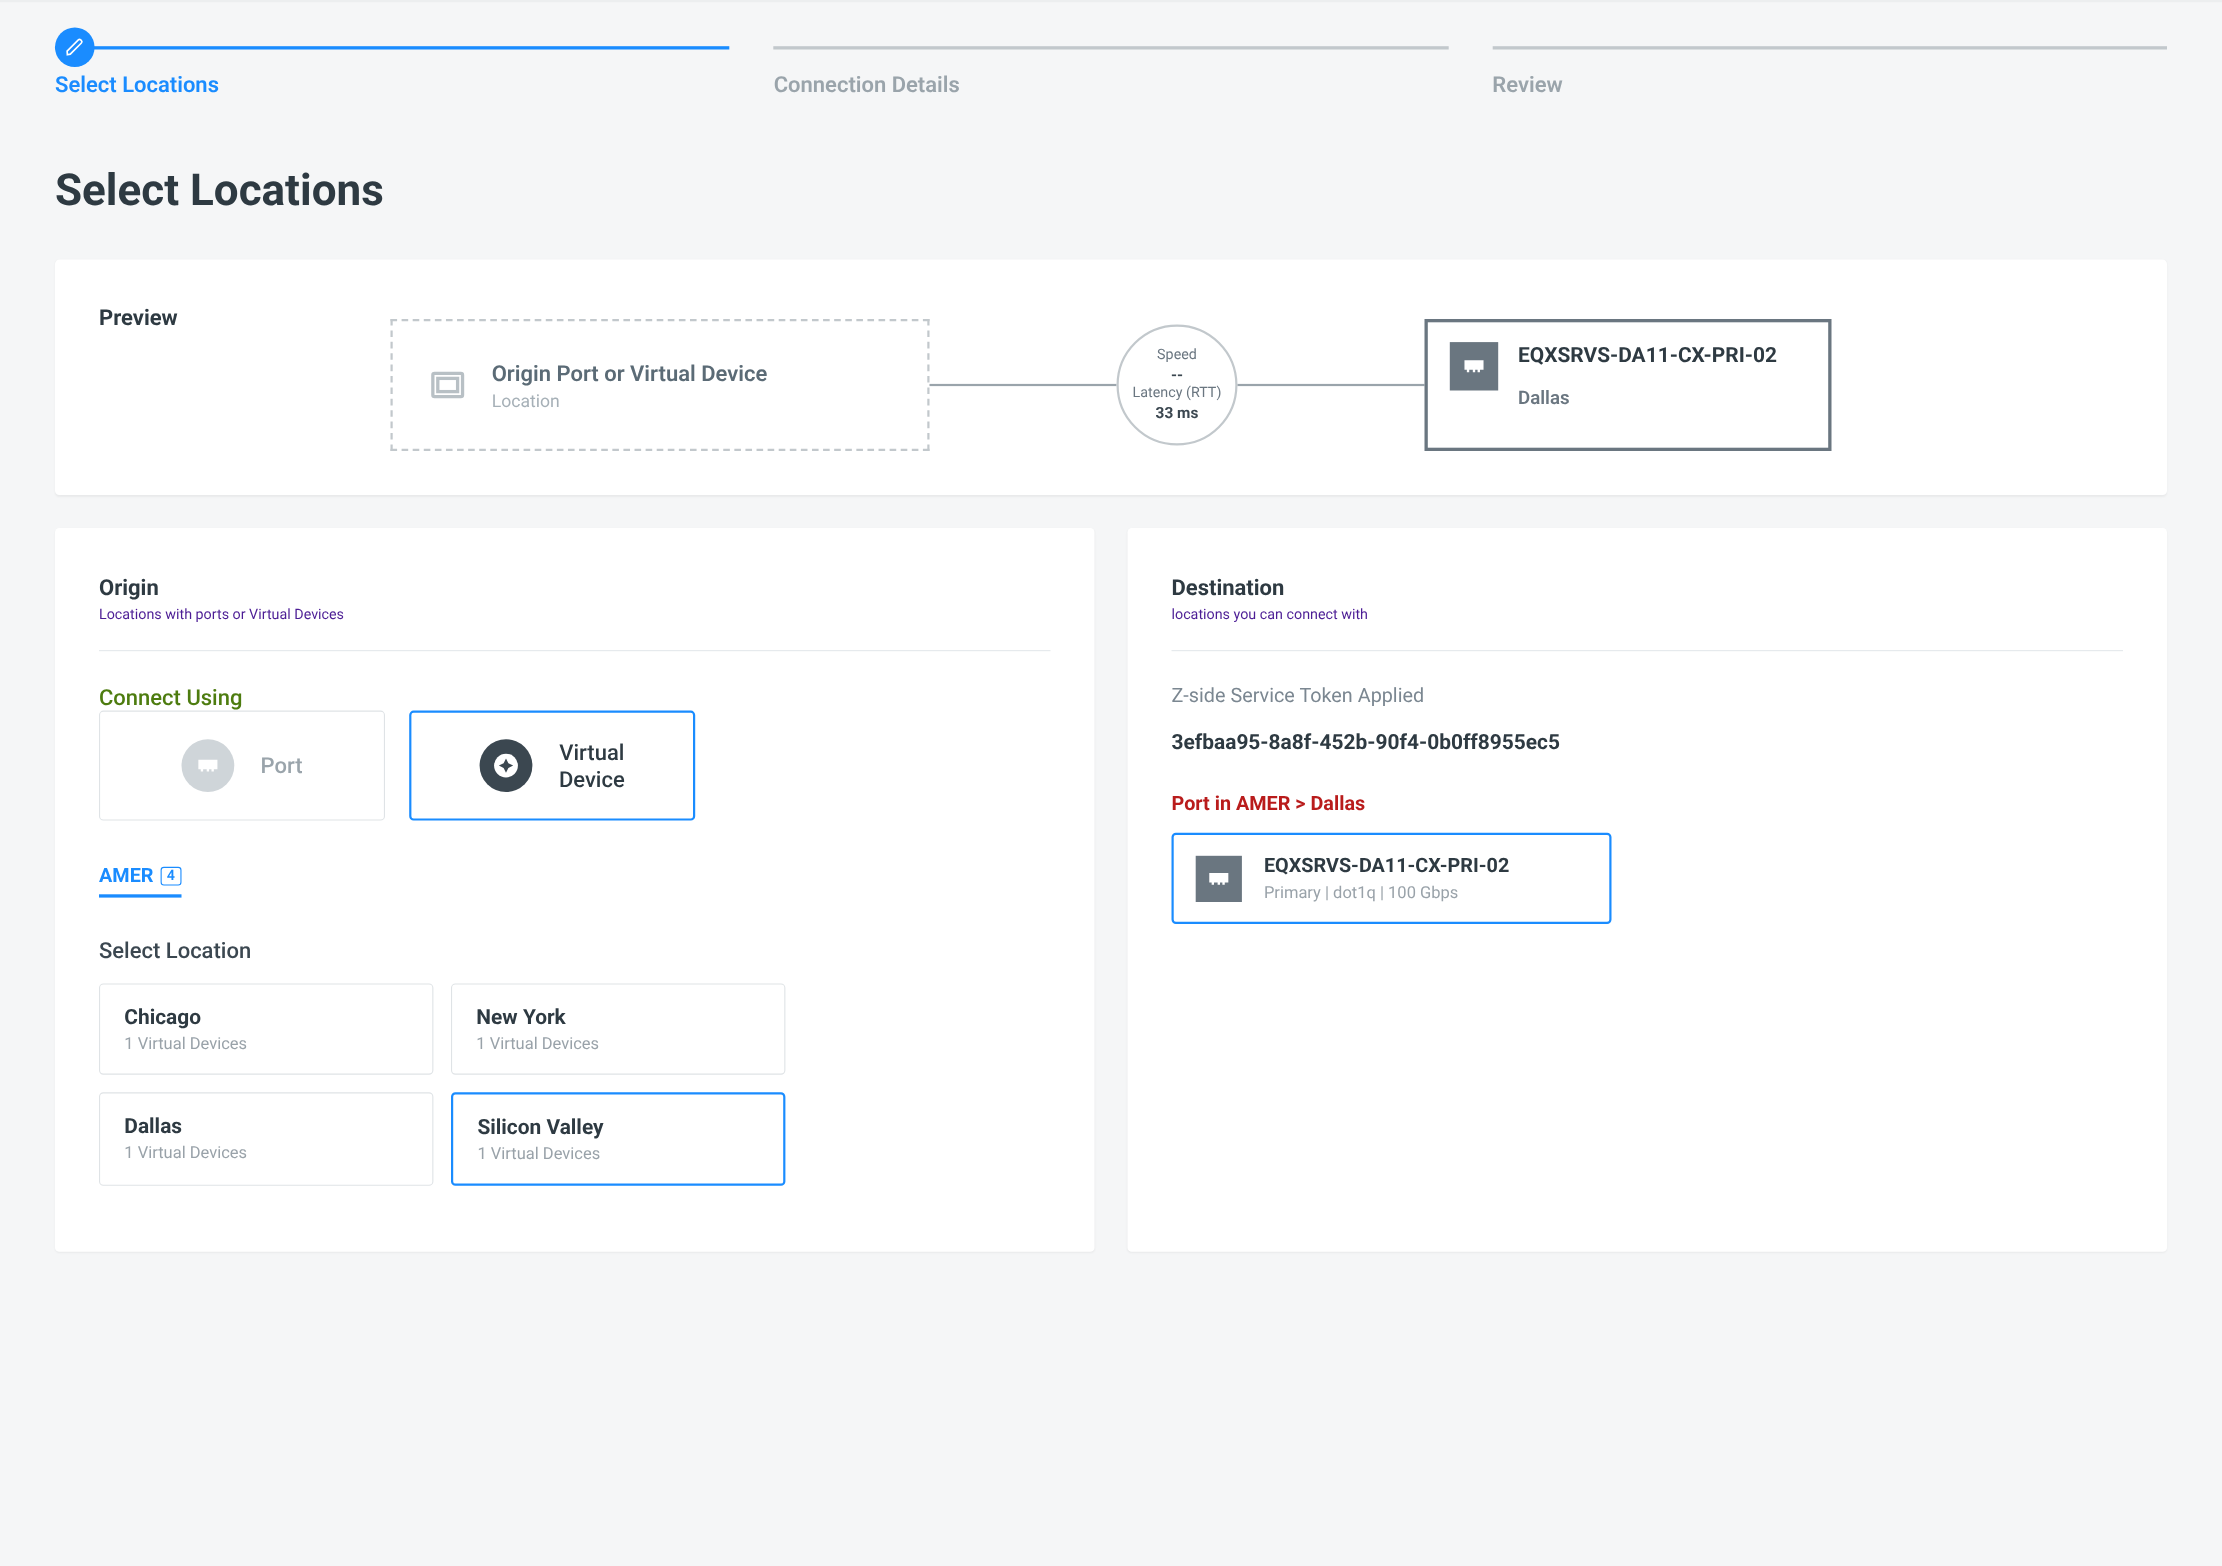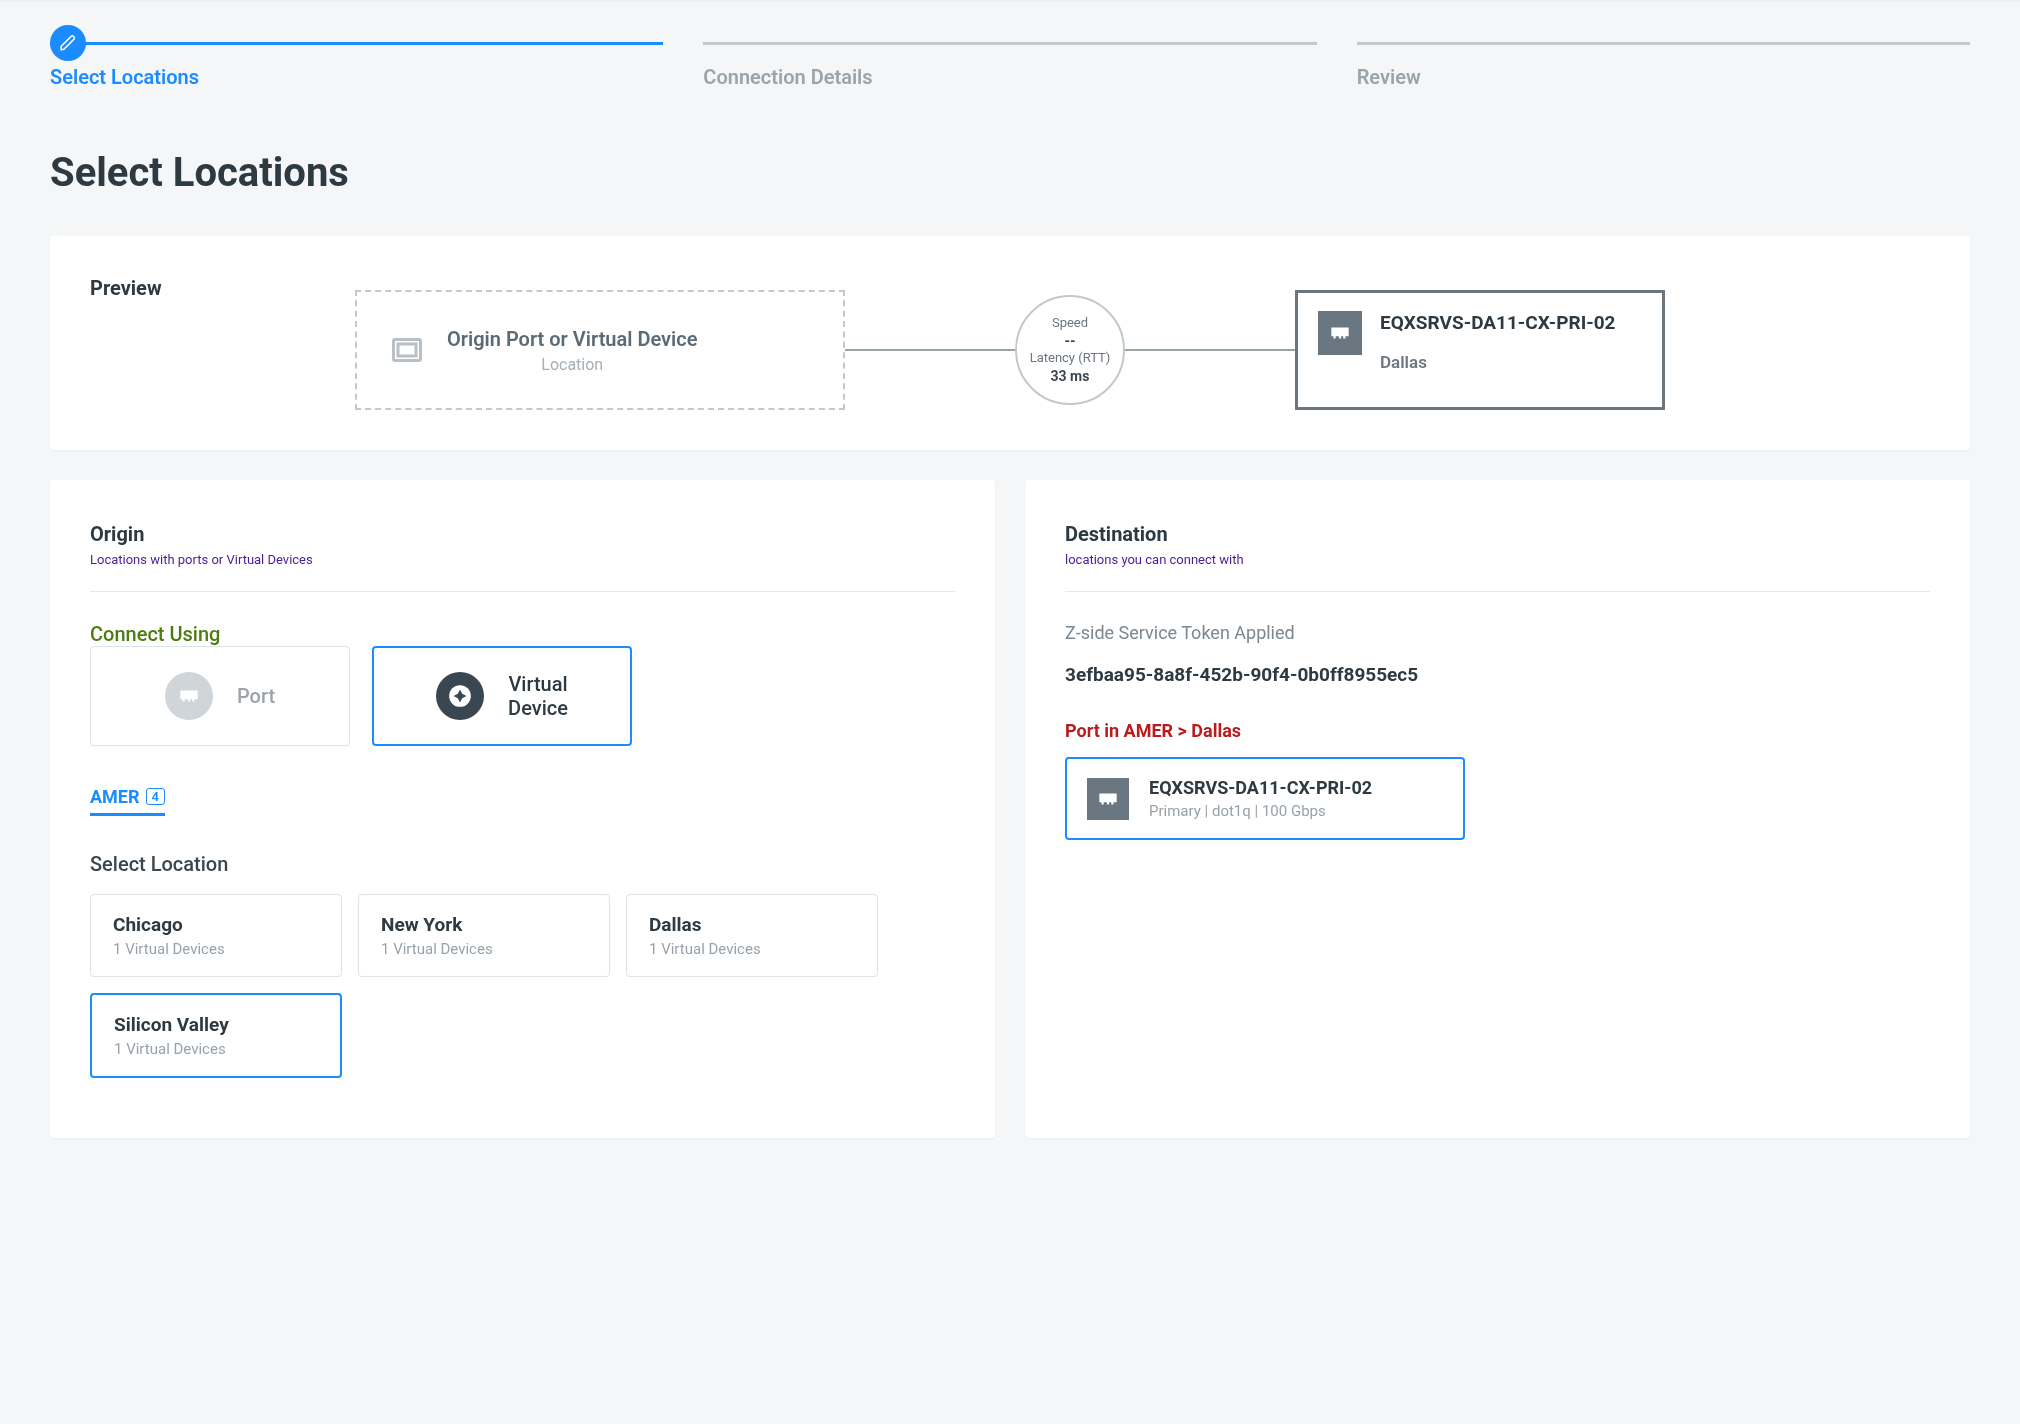--- a/index.html
+++ b/index.html
@@ -83,21 +83,20 @@
     margin-top: -10px;
   }
   .dashed-box {
     border: 2px dashed #c2c8cc;
     padding: 24px 40px 24px 30px;
     display: flex;
     align-items: center;
     gap: 20px;
     width: 490px;
     height: 120px;
-    text-align: center;
   }
   .dashed-box .icon-sq {
     width: 40px; height: 40px;
     display:flex;align-items:center;justify-content:center;
   }
   .dashed-box .icon-sq svg { width:36px;height:36px;stroke:#b8c0c5;fill:none;stroke-width:2;}
   .dashed-title { font-size: 20px; font-weight:600; color:#5b6b76; }
   .dashed-sub   { font-size: 16px; color:#a6b0b7; margin-top:4px;}
 
   .line-seg {
@@ -189,21 +188,21 @@
   .region-count {
     border:1px solid #1a8cff;border-radius:3px;
     font-size:13px;padding:0 5px;color:#1a8cff;font-weight:600;
   }
 
   .loc-grid {
     display:flex;flex-wrap:wrap;gap:16px;margin-top:18px;
   }
   .loc-card {
     border:1px solid #dfe3e6;border-radius:4px;
-    width:252px;padding:18px 22px;cursor:pointer;
+    width:304px;padding:18px 22px;cursor:pointer;
   }
   .loc-card.selected { border:2px solid #1a8cff; }
   .loc-name { font-size:19px;font-weight:700;color:#2e3a42; }
   .loc-sub  { font-size:15px;color:#99a2a9;margin-top:4px; }
 
   .token-label { font-size:18px;color:#7b8791;margin-bottom:20px;margin-top:6px;}
   .token-value { font-size:19px;font-weight:700;color:#2e3a42;margin-bottom:34px;}
   .port-path   { font-size:18px;font-weight:700;color:#b91c1c;margin-bottom:16px;}
 
   .port-card {

